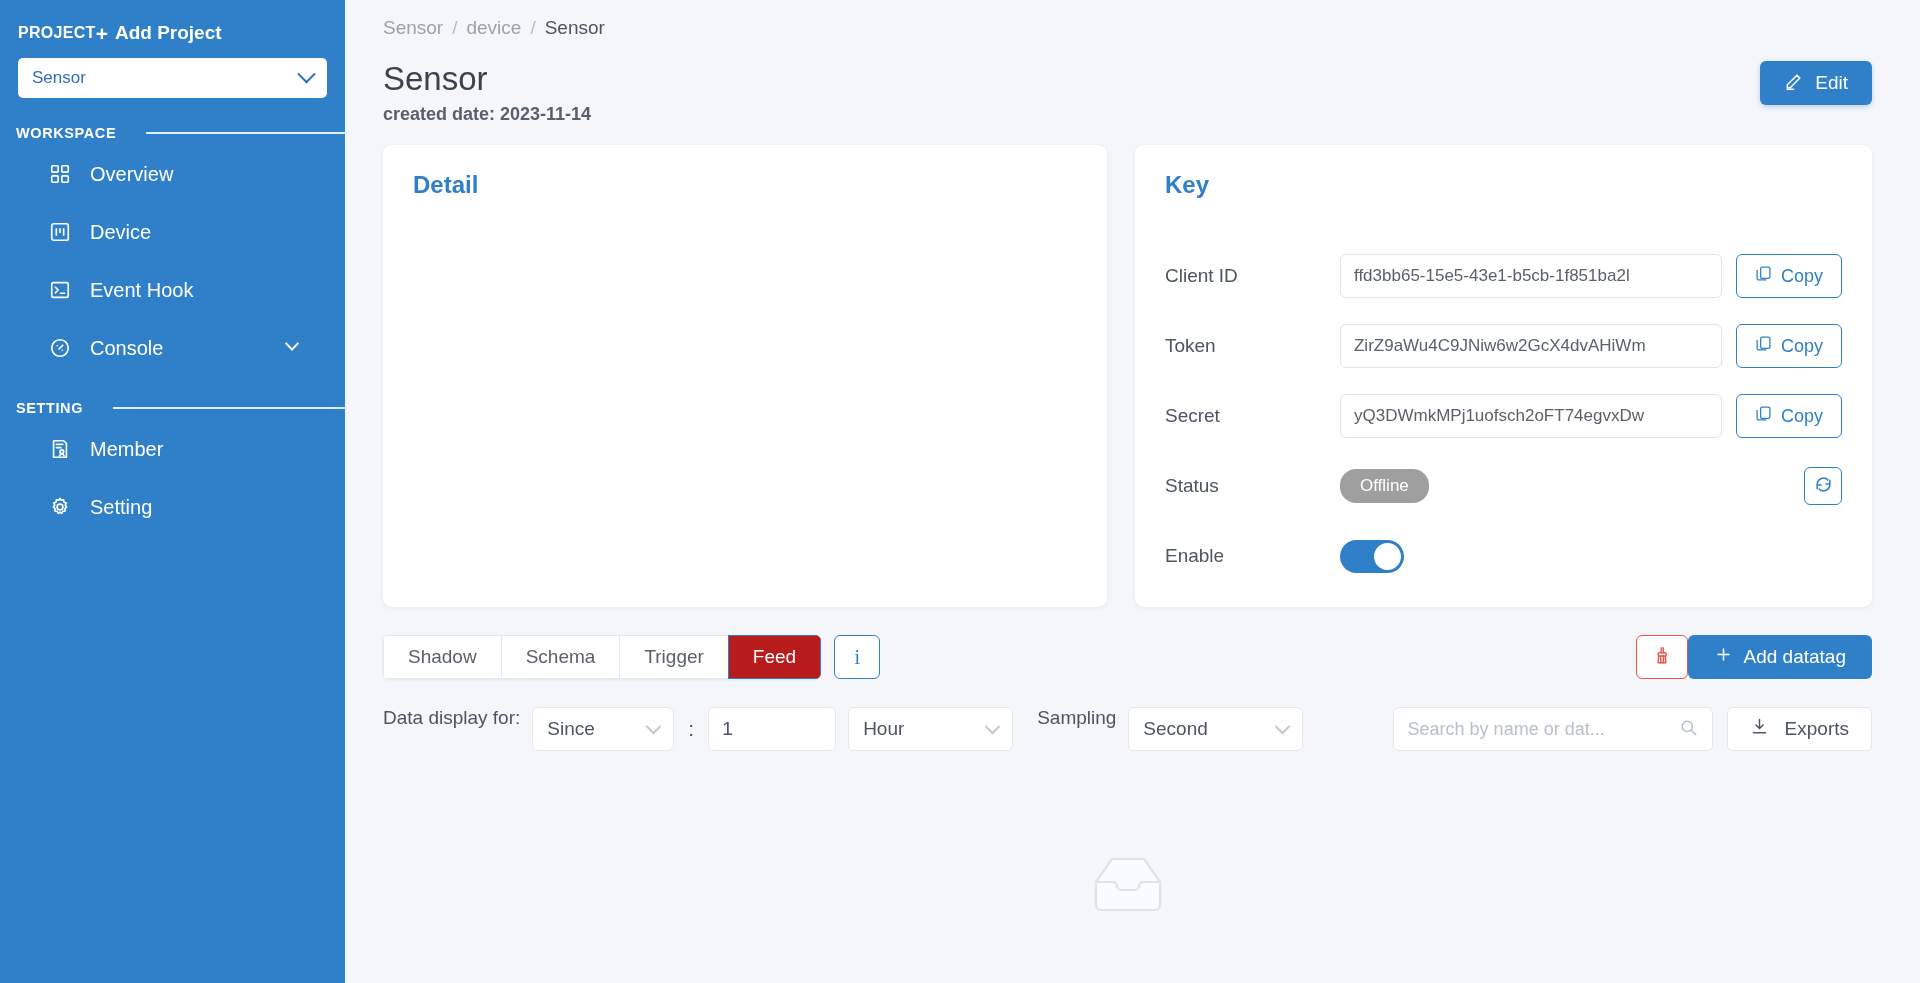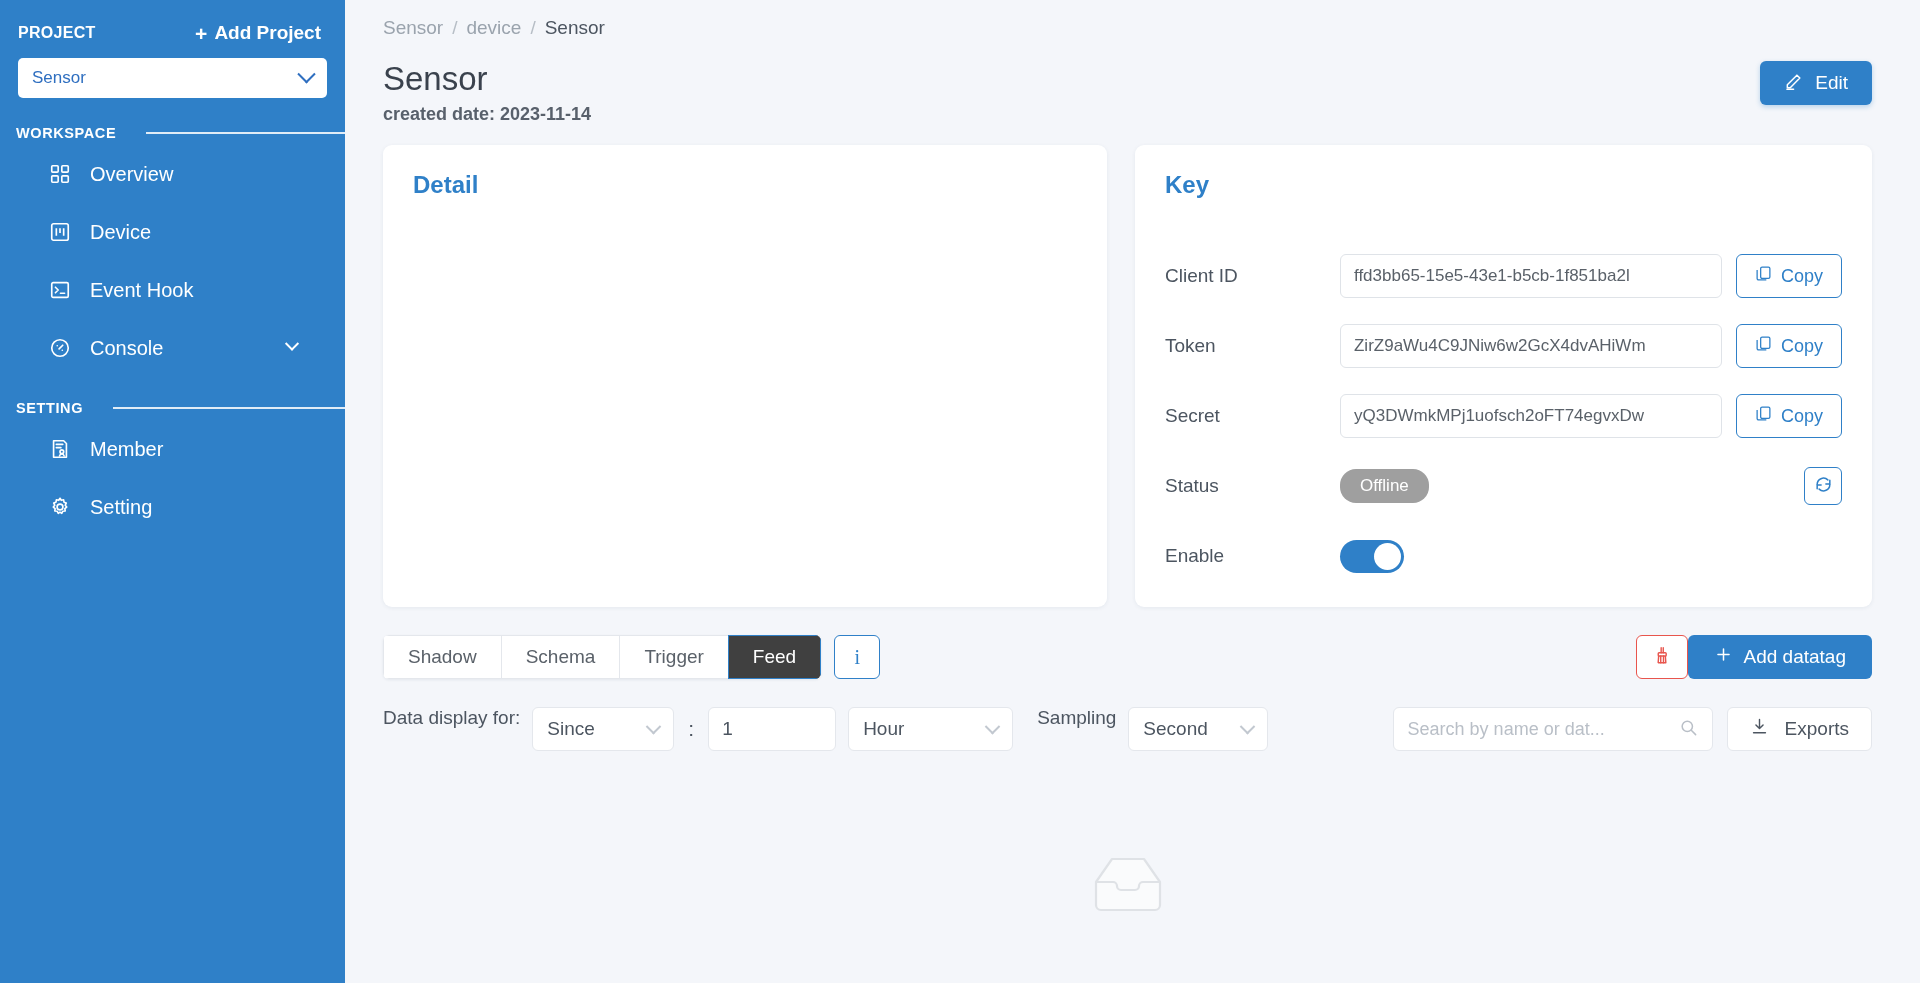--- a/index.html
+++ b/index.html
@@ -12,21 +12,21 @@
   .app { display: flex; width: 1920px; height: 983px; }
 
   
   .sidebar {
     width: 345px; flex: 0 0 345px; height: 983px;
     background: #2f80c8;
     color: #fff;
     position: relative;
   }
   .sb-top {
-    display: flex; align-items: center; justify-content: space-between;
+    display: flex; align-items: center; 
     padding: 22px 24px 0 18px;
   }
   .sb-project-label {
     font-size: 16px; font-weight: bold; letter-spacing: .3px;
   }
   .sb-add-project {
     font-size: 19px; font-weight: bold; cursor: pointer;
     display: flex; align-items: center; gap: 7px;
   }
   .plus-glyph { font-size: 21px; font-weight: bold; line-height: 1; }
@@ -123,21 +123,21 @@
 
   
   .tab-row { display: flex; align-items: center; margin-top: 28px; }
   .tabs { display: flex; border-radius: 6px; overflow: hidden; box-shadow: 0 1px 3px rgba(30,50,80,.08); }
   .tab {
     height: 44px; padding: 14px 24px; background: #fff; border: 1px solid #e4e7ec;
     border-right: none; display: flex; align-items: center; justify-content: center;
     font-size: 19px; color: #5a6169; cursor: pointer;
   }
   .tab:last-child { border-right: 1px solid #e4e7ec; }
-  .tab.active { background: #404040; color: #fff; border-color: #2f80c8; }
+  .tab.active { background: #b91c1c; color: #fff; border-color: #2f80c8; }
   .info-btn {
     margin-left: 13px; width: 46px; height: 44px; border: 1px solid #2f80c8;
     border-radius: 6px; background: #fff; color: #2f80c8; font-size: 20px;
     display: flex; align-items: center; justify-content: center; cursor: pointer;
     font-family: "Liberation Serif", serif;
   }
   .tab-right { margin-left: auto; display: flex; align-items: center; }
   .clear-btn {
     width: 52px; height: 44px; border: 1px solid #e8554d; border-radius: 6px;
     background: #fff; display: flex; align-items: center; justify-content: center; cursor: pointer;
@@ -156,21 +156,21 @@
   .filter-line { display: flex; align-items: center; gap: 12px; }
   .sel {
     height: 44px; border: 1px solid #e4e7ec; border-radius: 6px; background: #fff;
     display: flex; align-items: center; justify-content: space-between;
     padding: 0 14px; font-size: 19px; color: #4c5560; cursor: pointer;
   }
   .sel .sc { width: 11px; height: 11px; border-right: 2px solid #c2c8d0; border-bottom: 2px solid #c2c8d0;
              transform: rotate(45deg) translate(-2px,-2px); margin-left: 16px; }
   .sel-since { width: 142px; }
   .sel-hour { width: 165px; }
-  .sel-second { width: 140px; }
+  .sel-second { width: 175px; }
   .num-input {
     width: 128px; height: 44px; border: 1px solid #e4e7ec; border-radius: 6px;
     padding: 0 13px; font-size: 19px; color: #4c5560; outline: none;
     font-family: "Liberation Sans", sans-serif;
   }
   .colon { font-size: 21px; color: #4c5560; padding: 0 2px; }
 
   .filter-right { margin-left: auto; display: flex; align-items: center; gap: 14px; }
   .search-box {
     width: 320px; height: 44px; border: 1px solid #e4e7ec; border-radius: 6px;

